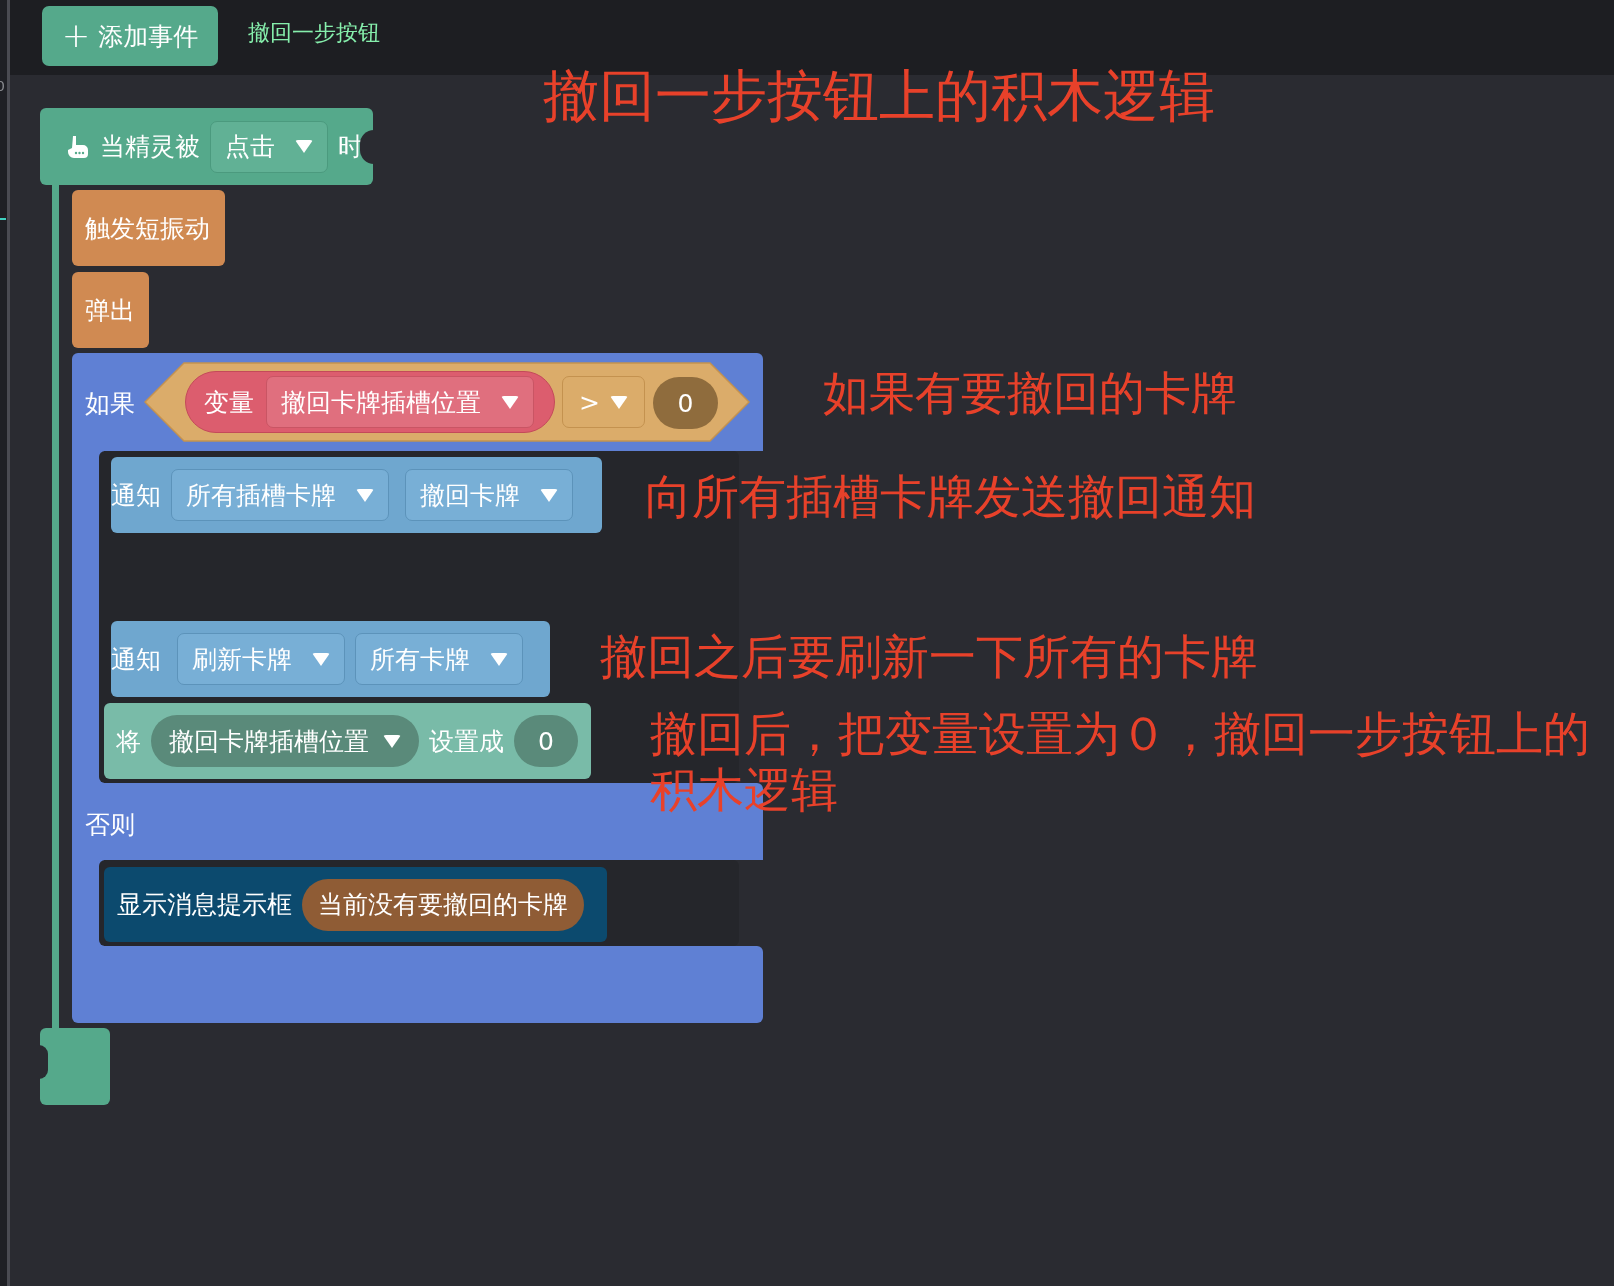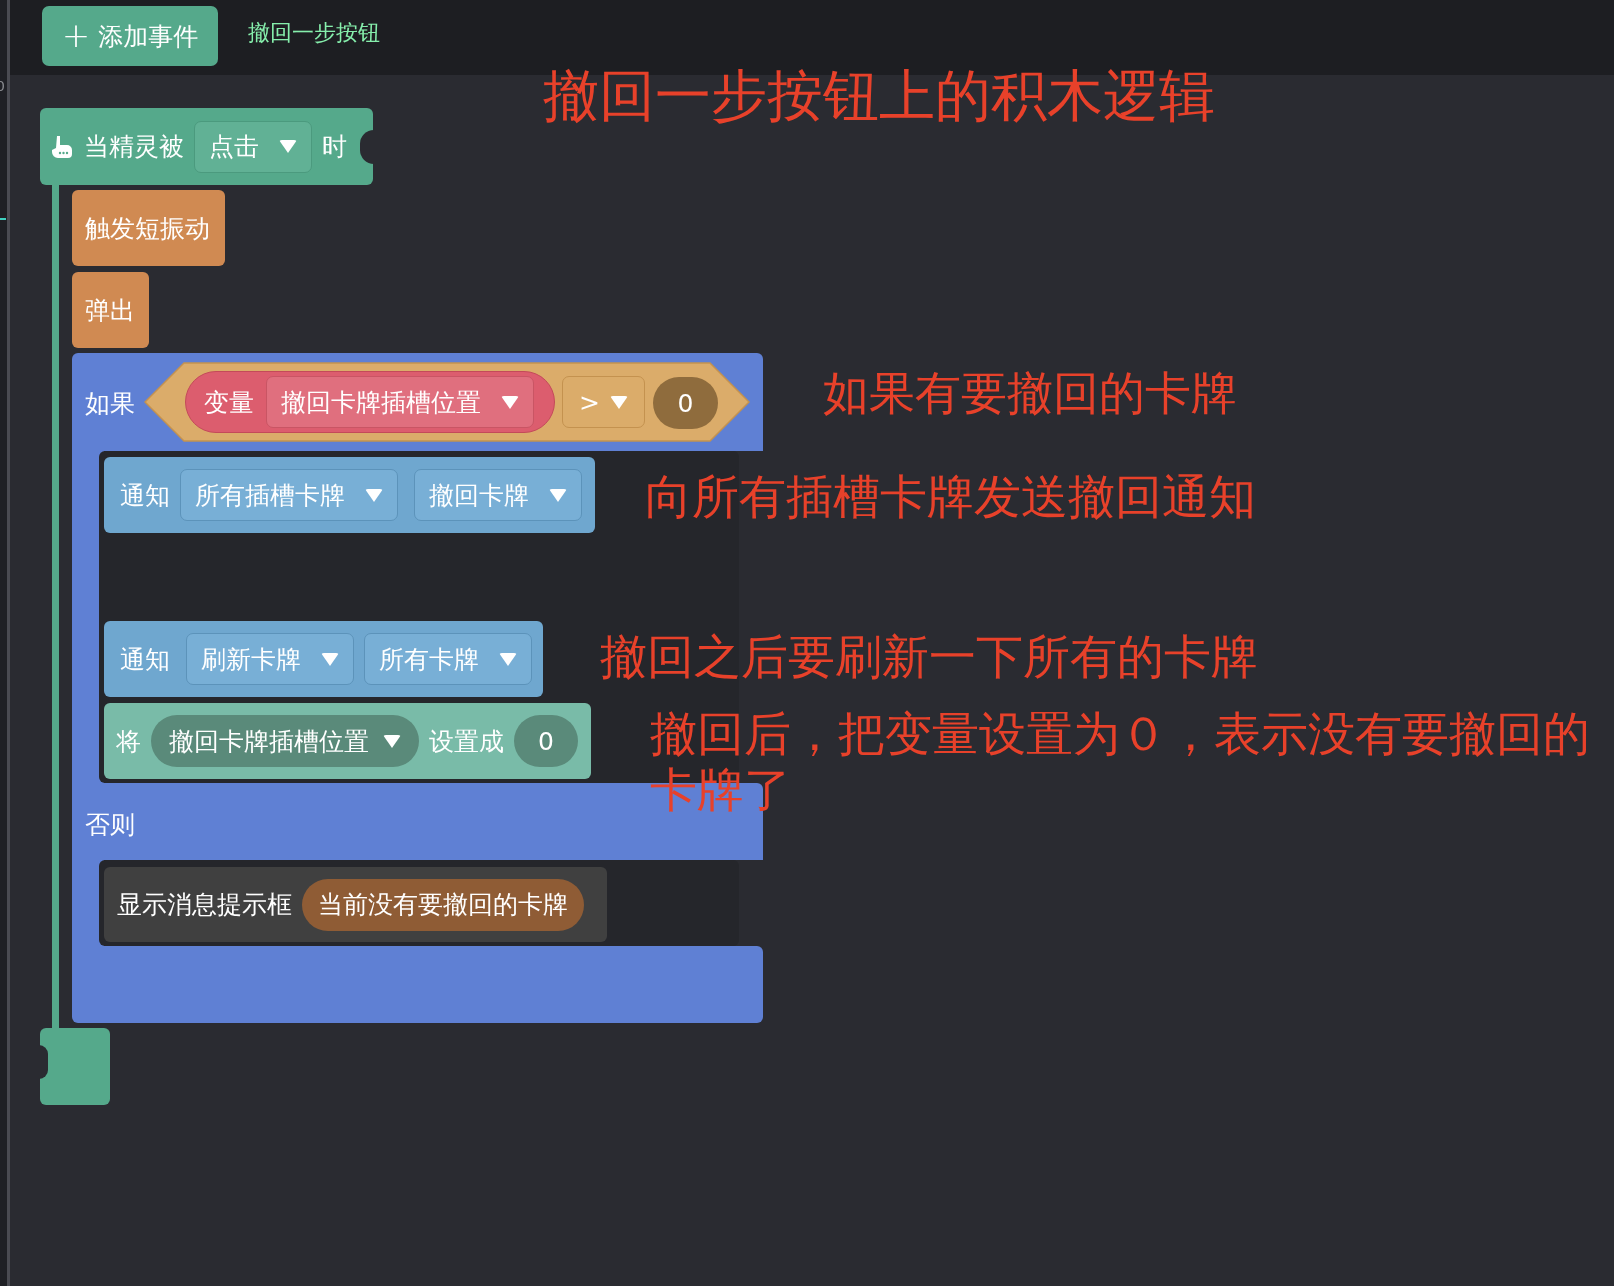--- a/index.html
+++ b/index.html
@@ -24,21 +24,21 @@
   .anno-1 { left: 823px; top: 367px; font-size: 46px; }
   .anno-2 { left: 645px; top: 470px; font-size: 47px; }
   .anno-3 { left: 600px; top: 630px; font-size: 47px; }
   .anno-4 { left: 650px; top: 706px; font-size: 47px; white-space: normal; width: 940px; line-height: 56px; }
 
   
   .blk { position: absolute; color: #fff; font-size: 25px; display: flex; align-items: center; white-space: nowrap; }
   .lbl { color: #fff; }
 
   
-  .hat { left: 40px; top: 108px; width: 333px; height: 77px; background: #55a98b; border-radius: 6px; padding-left: 8px; gap: 10px; }
+  .hat { left: 40px; top: 108px; width: 333px; height: 77px; background: #55a98b; border-radius: 6px; padding-left: 24px; gap: 10px; }
   .hat .notch { position: absolute; right: -1px; top: 22px; width: 14px; height: 34px; background: #2a2b31; border-radius: 14px 0 0 14px; }
   .hand { width: 26px; height: 26px; }
   .dd { display: flex; align-items: center; gap: 20px; padding: 0 14px; height: 52px; border-radius: 7px; }
   .dd-hat { background: #61b195; border: 1.5px solid #4b9a7e; }
   .tri { width: 0; height: 0; border-left: 9px solid transparent; border-right: 9px solid transparent; border-top: 13px solid #fff; border-radius: 3px; display: inline-block; }
 
   .stack-line { left: 52px; top: 180px; width: 7px; height: 850px; background: #55a98b; }
 
   .orange { background: #d08a52; border-radius: 6px; padding-left: 13px; }
   .vib { left: 72px; top: 190px; width: 153px; height: 76px; }
@@ -59,30 +59,30 @@
   .hex { left: 144px; top: 362px; width: 606px; height: 80px; }
   .hex svg { position: absolute; left: 0; top: 0; }
   .var-pill { left: 185px; top: 371px; width: 370px; height: 62px; background: #dc5d6e; border-radius: 31px; border: 1.5px solid #c44a5a; padding-left: 18px; gap: 12px; }
   .dd-var { background: #e06f7e; border: 1.5px solid #c95564; height: 52px; }
   .op-dd { left: 562px; top: 376px; width: 83px; height: 52px; background: #dbac6a; border: 1.5px solid #c4924f; border-radius: 7px; justify-content: center; gap: 10px; }
   .zero-pill { left: 653px; top: 377px; width: 65px; height: 52px; background: #8f6c3d; border-radius: 26px; justify-content: center; }
 
   
   .slot-shadow { position: absolute; background: #1f2025; border-radius: 6px; }
 
-  .notify { background: #6fa7cf; border-radius: 6px; padding-left: 16px; gap: 10px; }
+  .notify { background: #6fa7cf; border-radius: 6px; padding-left: 0; gap: 10px; margin-left: 7px; }
   .dd-notify { background: #78afd6; border: 1.5px solid #5c93ba; height: 52px; }
   .n1 { left: 104px; top: 457px; width: 491px; height: 76px; }
   .n2 { left: 104px; top: 621px; width: 439px; height: 76px; }
   .wait { left: 104px; top: 539px; width: 182px; height: 76px; background: #5f80d4; border-radius: 6px; padding-left: 12px; gap: 10px; }
   .num-pill-wait { background: #3d5a9c; height: 52px; width: 64px; border-radius: 26px; display: flex; align-items: center; justify-content: center; }
   .setvar { left: 104px; top: 703px; width: 487px; height: 76px; background: #79bba8; border-radius: 6px; padding-left: 12px; gap: 10px; }
   .dd-set { background: #5a8a7a; border-radius: 26px; height: 52px; padding: 0 18px; gap: 14px; }
   .num-pill-set { background: #5a8a7a; height: 52px; width: 64px; border-radius: 26px; display: flex; align-items: center; justify-content: center; }
-  .toast { left: 104px; top: 867px; width: 503px; height: 75px; background: #404040; border-radius: 6px; padding-left: 13px; gap: 10px; }
+  .toast { left: 104px; top: 867px; width: 503px; height: 75px; background: #0c4a6e; border-radius: 6px; padding-left: 13px; gap: 10px; }
   .toast-pill { background: #8f5c35; height: 52px; border-radius: 26px; padding: 0 16px; display: flex; align-items: center; }
 
   
   .foot { left: 40px; top: 1028px; width: 70px; height: 77px; background: #55a98b; border-radius: 6px; }
   .foot .notch { position: absolute; left: -1px; top: 17px; width: 9px; height: 34px; background: #2a2b31; border-radius: 0 10px 10px 0; }
 </style>
 </head>
 <body>
 
 <div id="root">
@@ -203,15 +203,15 @@
     </div>
   </div>
 
   <div class="abs foot">
     <div class="notch"></div>
   </div>
 
   <div class="abs anno anno-1">如果有要撤回的卡牌</div>
   <div class="abs anno anno-2">向所有插槽卡牌发送撤回通知</div>
   <div class="abs anno anno-3">撤回之后要刷新一下所有的卡牌</div>
-  <div class="abs anno anno-4">撤回后，把变量设置为０，表示没有要撤回的卡牌了</div>
+  <div class="abs anno anno-4">撤回后，把变量设置为０，撤回一步按钮上的积木逻辑</div>
 
 </div>
 
 </body></html>

